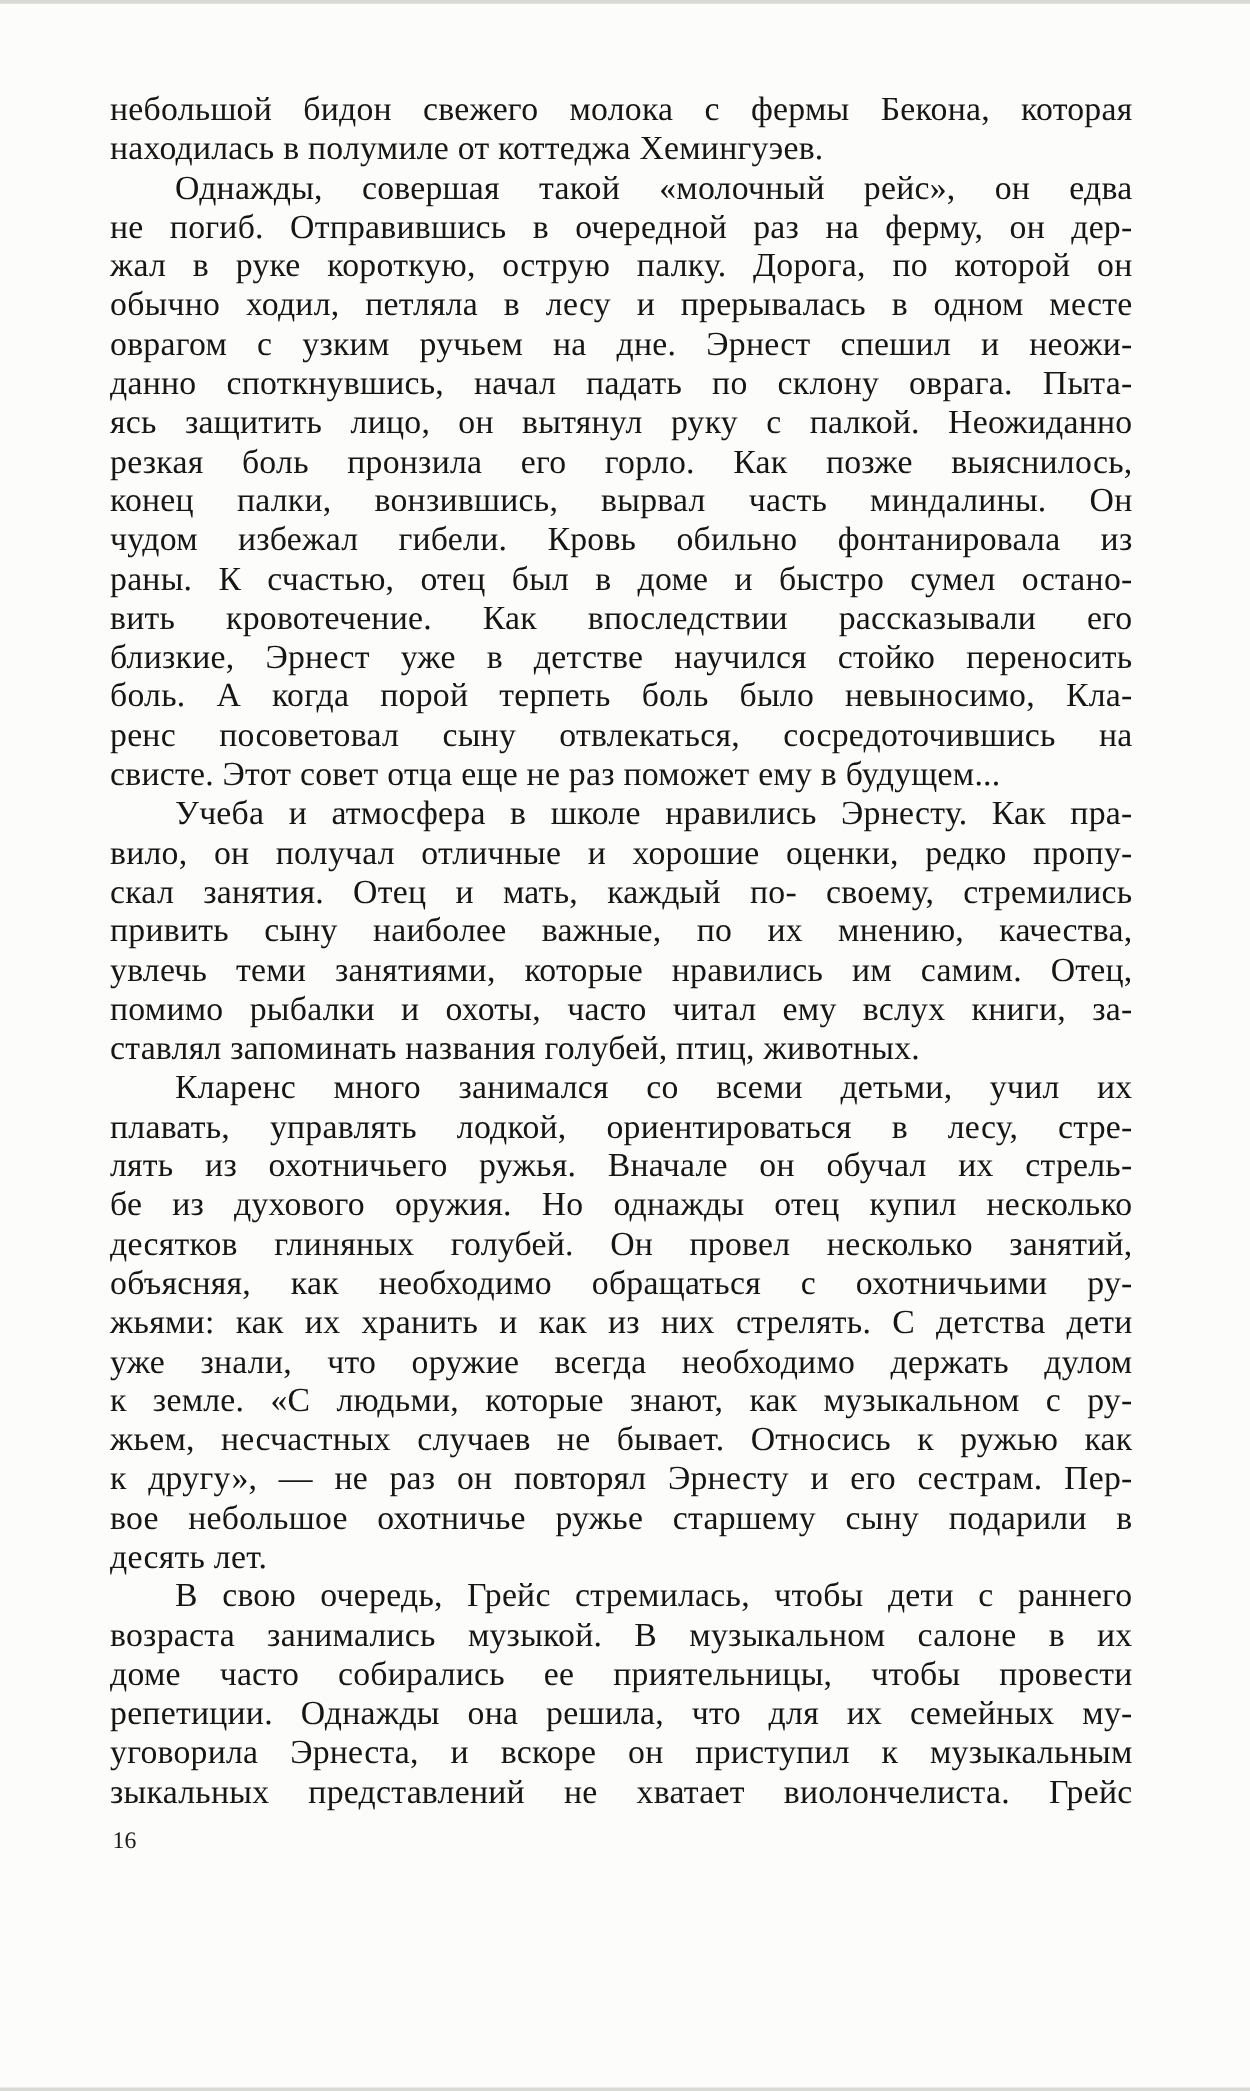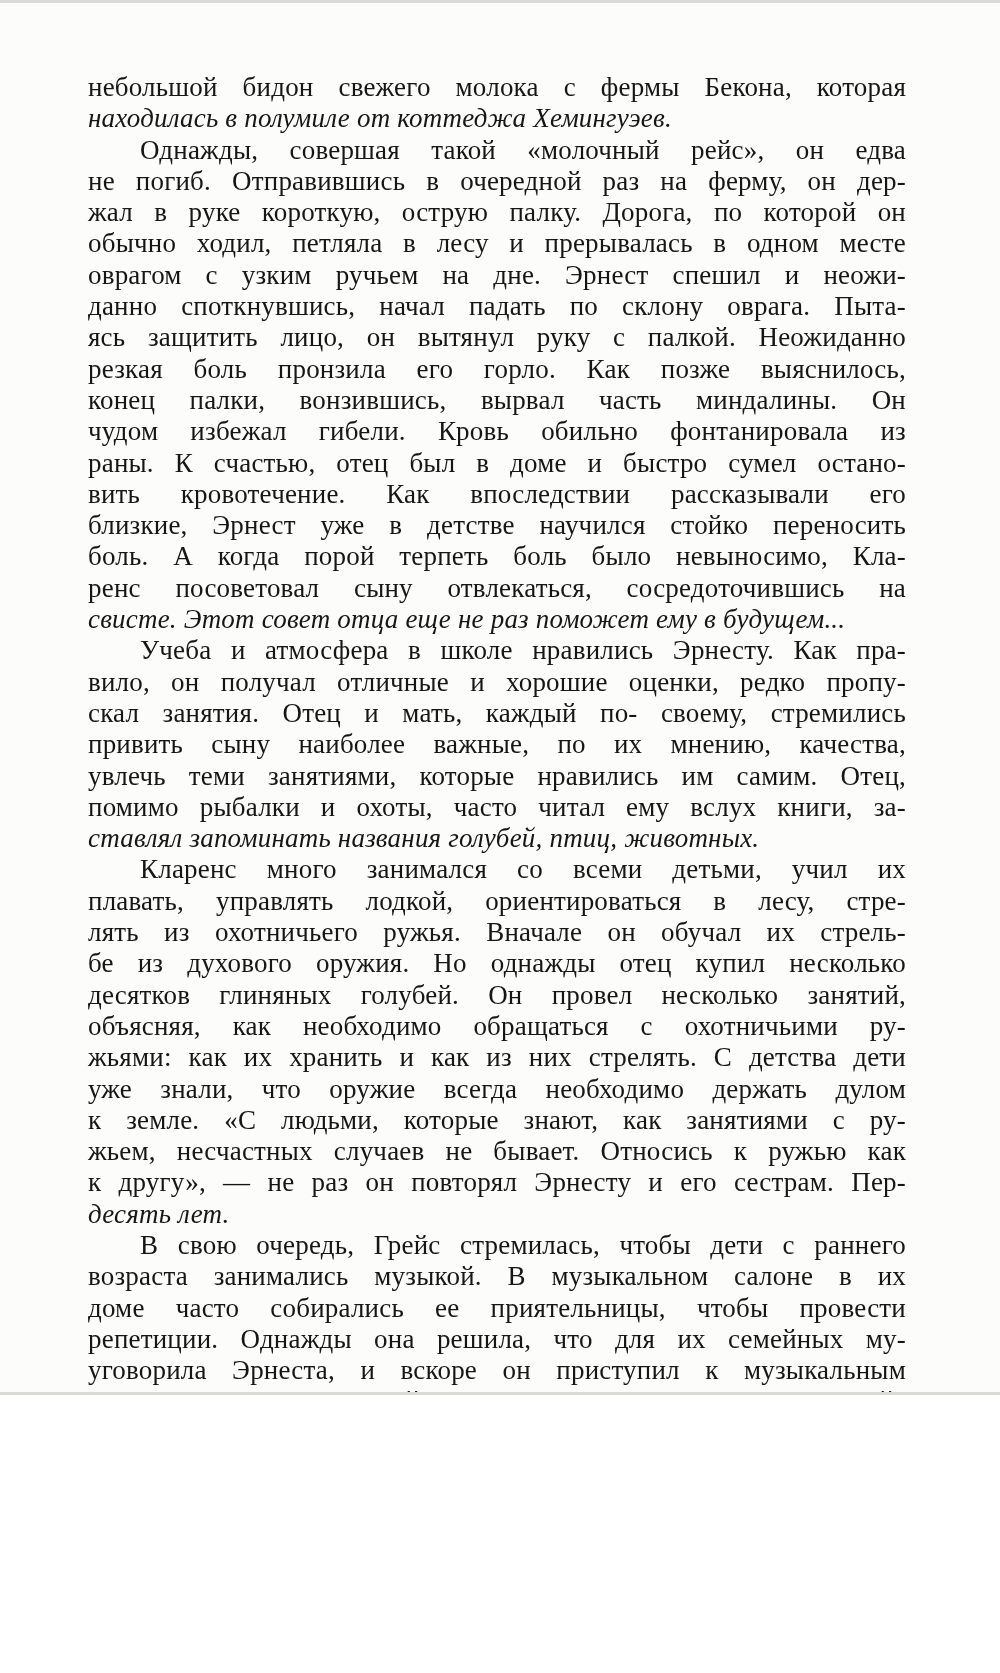--- a/index.html
+++ b/index.html
@@ -4,21 +4,21 @@
 <title>Book page</title>
 <style>
   html, body {
     margin: 0;
     padding: 0;
     background: #ffffff;
   }
   .page {
     position: relative;
     width: 1000px;
-    height: 1395px;
+    height: 1673px;
     background: #fcfcfa;
     overflow: hidden;
     font-family: "Liberation Serif", "DejaVu Serif", serif;
     color: #161616;
   }
   .scan-edge {
     position: absolute;
     left: 0;
     width: 100%;
     height: 3px;
@@ -42,21 +42,20 @@
     letter-spacing: 0.2px;
     text-align: justify;
     text-align-last: justify;
     white-space: normal;
   }
   .line.first {
     text-indent: 52px;
   }
   .line.last {
     text-align-last: left;
-    font-style: italic;
   }
   .page-number {
     position: absolute;
     left: 90px;
     top: 1458px;
     font-size: 19px;
     line-height: 30px;
     color: #1a1a1a;
   }
 </style>
@@ -99,23 +98,24 @@
       </div>
       <div class="paragraph">
         <div class="line first">Кларенс много занимался со всеми детьми, учил их</div>
         <div class="line">плавать, управлять лодкой, ориентироваться в лесу, стре-</div>
         <div class="line">лять из охотничьего ружья. Вначале он обучал их стрель-</div>
         <div class="line">бе из духового оружия. Но однажды отец купил несколько</div>
         <div class="line">десятков глиняных голубей. Он провел несколько занятий,</div>
         <div class="line">объясняя, как необходимо обращаться с охотничьими ру-</div>
         <div class="line">жьями: как их хранить и как из них стрелять. С детства дети</div>
         <div class="line">уже знали, что оружие всегда необходимо держать дулом</div>
-        <div class="line">к земле. «С людьми, которые знают, как занятиями с ру-</div>
+        <div class="line">к земле. «С людьми, которые знают, как музыкальном с ру-</div>
         <div class="line">жьем, несчастных случаев не бывает. Относись к ружью как</div>
         <div class="line">к другу», — не раз он повторял Эрнесту и его сестрам. Пер-</div>
+        <div class="line">вое небольшое охотничье ружье старшему сыну подарили в</div>
         <div class="line last">десять лет.</div>
       </div>
       <div class="paragraph">
         <div class="line first">В свою очередь, Грейс стремилась, чтобы дети с раннего</div>
         <div class="line">возраста занимались музыкой. В музыкальном салоне в их</div>
         <div class="line">доме часто собирались ее приятельницы, чтобы провести</div>
         <div class="line">репетиции. Однажды она решила, что для их семейных му-</div>
         <div class="line">уговорила Эрнеста, и вскоре он приступил к музыкальным</div>
         <div class="line">зыкальных представлений не хватает виолончелиста. Грейс</div>
       </div>

